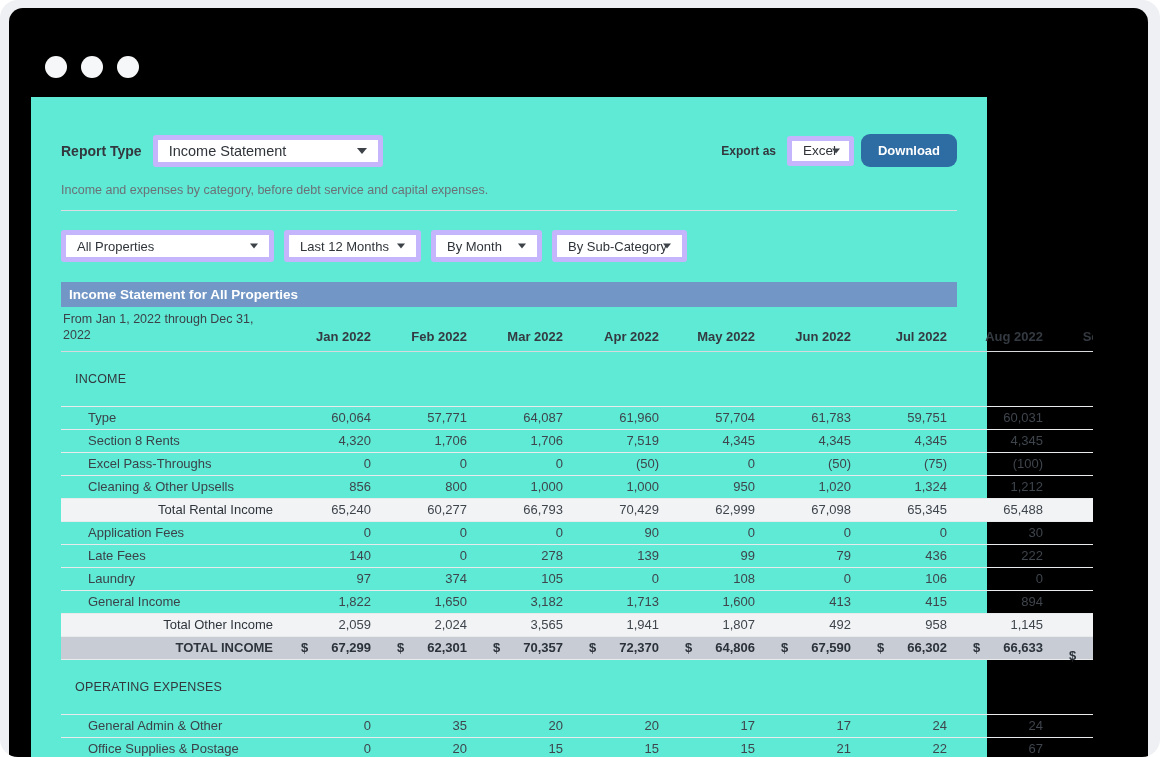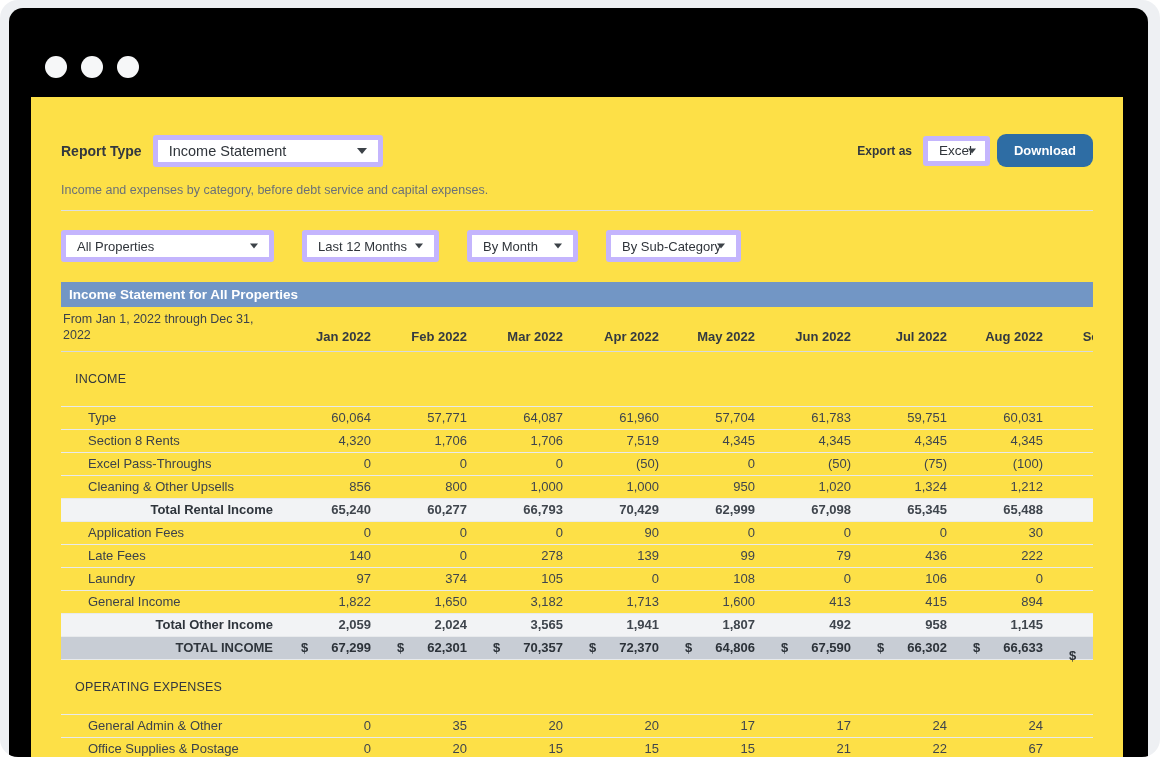--- a/index.html
+++ b/index.html
@@ -6,21 +6,21 @@
   html,body { background:#ffffff; }
   body { font-family:"Liberation Sans","DejaVu Sans",sans-serif; color:#3f454d; }
 
   .frame { position:relative; width:1160px; height:757px; background:#eef0f3; border-radius:18px; overflow:hidden; }
 
   .window { position:absolute; left:9px; top:8px; right:12px; bottom:0; background:#000; border-radius:14px 14px 0 0; }
 
   .traffic-dots { position:absolute; left:36px; top:48px; display:flex; gap:14px; }
   .dot { width:22px; height:22px; border-radius:50%; background:#f6f7f8; }
 
-  .card { position:absolute; left:22px; top:89px; width:1092px; bottom:0; background:#fde047; }
+  .card { position:absolute; left:22px; top:89px; width:956px; bottom:0; background:#5eead4; }
 
   .content { padding:37px 30px 0 30px; }
 
   
   .toolbar { display:flex; justify-content:space-between; align-items:center; height:33px; }
   .tb-left, .tb-right { display:flex; align-items:center; }
   .tb-label { font-weight:bold; font-size:14px; color:#33383f; margin-right:11px; }
   .selectbox { position:relative; border:5px solid #c4b5fd; border-radius:3px; background:#fff;
                display:flex; align-items:center; cursor:pointer; }
   .selectbox .caret { position:absolute; right:11px; top:50%; transform:translateY(-50%);
@@ -30,21 +30,21 @@
   .export-label { font-weight:bold; font-size:12px; color:#33383f; margin-right:11px; }
   .excel-select { width:67px; height:30px; font-size:13.5px; padding-left:11px; color:#2f343a; margin-right:7px; }
   .excel-select .caret { right:9px; border-left-width:4px; border-right-width:4px; border-top-width:5px; }
   .download-btn { width:96px; height:33px; background:#2e6da4; border:none; border-radius:9px;
                   color:#fff; font-weight:bold; font-size:13px; font-family:inherit; cursor:pointer; }
 
   .subtitle { margin-top:16px; font-size:12.5px; color:#6b7177; }
   .divider { margin-top:13px; border:none; border-top:1px solid #dcdfe2; }
 
   
-  .filters { display:flex; margin-top:19px; gap:28px; }
+  .filters { display:flex; margin-top:19px; gap:10px; }
   .filter-select { height:32px; font-size:13px; color:#2f343a; padding-left:11px; }
   .filter-select .caret { border-left-width:4px; border-right-width:4px; border-top-width:5px; }
   .fw-0 { width:213px; } .fw-1 { width:137px; } .fw-2 { width:111px; } .fw-3 { width:135px; }
 
   
   .statement-title { margin-top:20px; height:25px; line-height:25px; background:#7296c5;
                      color:#ffffff; font-weight:bold; font-size:13.5px; padding-left:8px; }
 
   .table-clip { width:1032px; overflow:hidden; }
   table { border-collapse:collapse; table-layout:fixed; width:1086px; }
@@ -57,21 +57,21 @@
                padding:0 8px 7px 0; white-space:nowrap; }
 
   .section-row td { height:55px; vertical-align:middle; font-weight:normal; font-size:12.5px;
                     color:#33383f; padding-left:14px; letter-spacing:.2px; }
 
   .data-row td { height:23px; border-bottom:1px solid #e8eaec; white-space:nowrap; }
   .section-row + .data-row td { border-top:1px solid #e8eaec; }
   .label-cell { padding-left:27px; color:#3c424a; }
   .num-cell { text-align:right; padding-right:8px; color:#3f454d; }
 
-  .subtotal td { background:#f2f3f5; font-weight:bold;margin-top:40px; }
+  .subtotal td { background:#f2f3f5; font-weight:normal;margin-top:40px; }
   .subtotal .label-cell, .grand_total .label-cell { text-align:right; padding-right:10px; padding-left:0; color:#2f353c; }
   .grand_total td { background:#c8cdd5; font-weight:bold; color:#2c3239; }
   .flex-cell { position:relative; }
   .flex-cell .cur { position:absolute; left:18px; }
 </style>
 </head>
 <body>
 
 <div class="frame">
   <div class="window">

